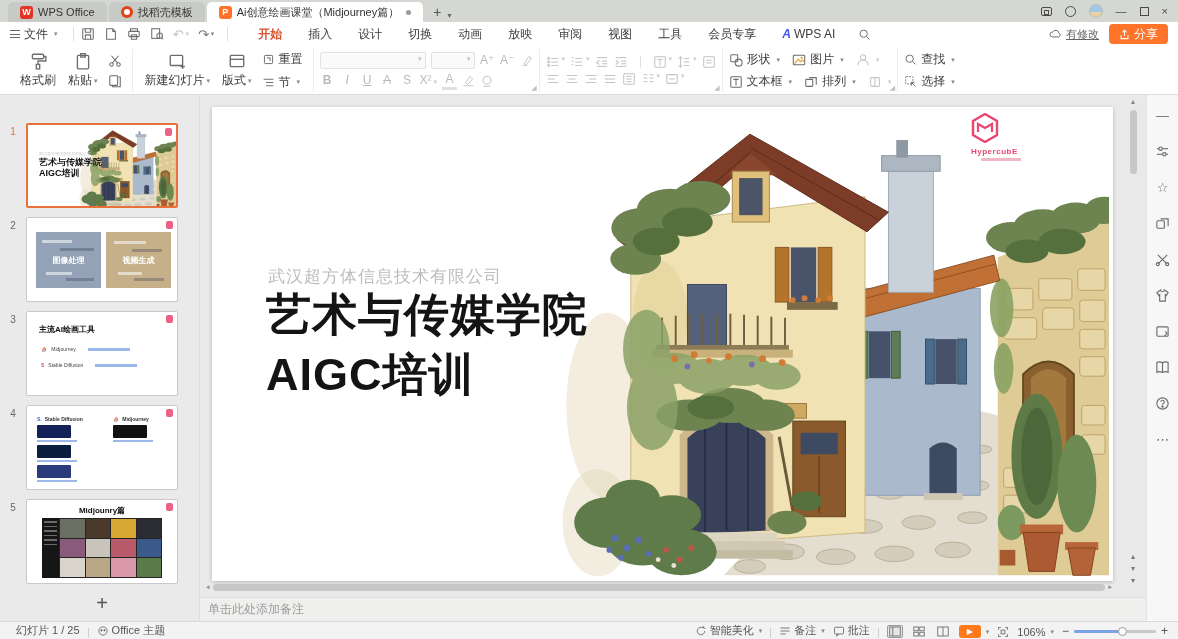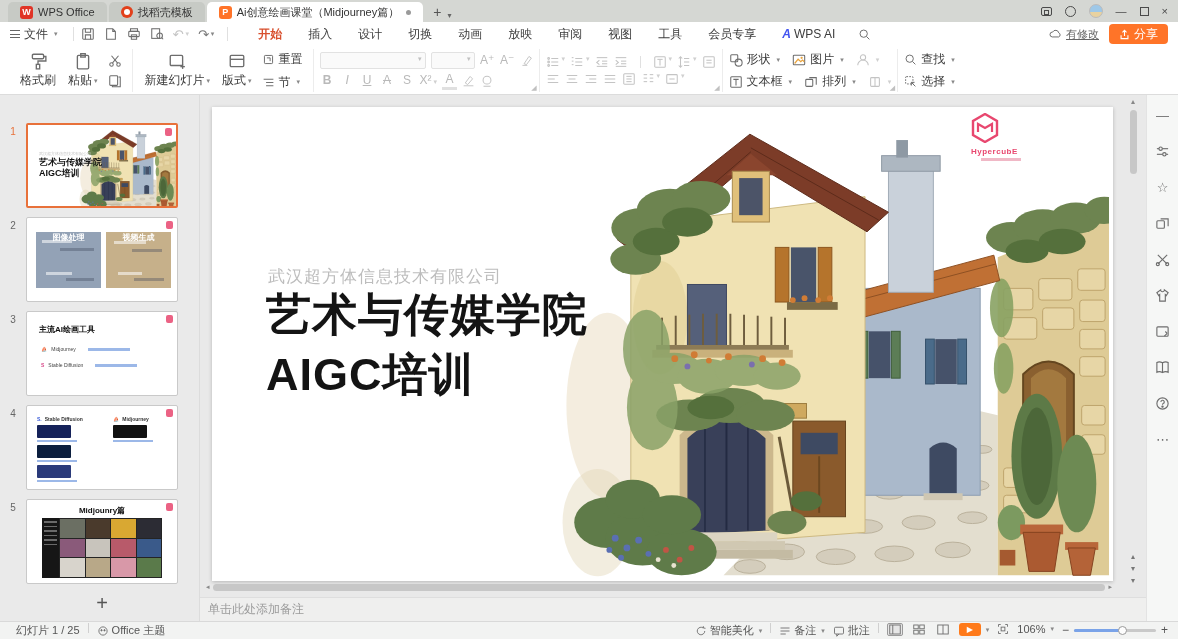--- a/index.html
+++ b/index.html
@@ -83,21 +83,21 @@
   .tnum.sel{color:#e8713a;}
   .tcard{width:152px;height:85px;background:#fff;border:1px solid #c9c9c9;border-radius:2px;position:relative;overflow:hidden;}
   .tcard.sel{border:2px solid #e8713a;}
   .minilogo{position:absolute;top:3px;right:4px;width:7px;height:8px;border-radius:2px;background:#e8476f;opacity:.85;}
   .addslide{width:152px;margin-left:26px;text-align:center;font-size:20px;color:#555;line-height:20px;}
   
   .t1company{position:absolute;left:11px;top:26px;font-size:4px;color:#c4c4c4;transform-origin:left;}
   .t1title{position:absolute;left:11px;top:32px;font-size:9px;font-weight:bold;color:#111;line-height:11px;}
   .t1art{position:absolute;right:0px;top:0;width:100px;height:85px;}
   .t2wrap{position:absolute;left:9px;top:14px;display:flex;gap:5px;}
-  .cloud{width:65px;height:56px;display:flex;justify-content:center;position:relative;overflow:hidden;}
+  .cloud{width:65px;height:56px;display:flex;align-items:center;justify-content:center;position:relative;overflow:hidden;}
   .cloud.blue{background:#93a2b6;}
   .cloud.tan{background:#c6b08a;}
   .cloudword{font-size:8px;color:#fff;font-weight:bold;z-index:2;}
   .cbar{position:absolute;height:3px;background:rgba(255,255,255,.55);}
   .cbar.d{background:rgba(60,70,90,.35);}
   .t3title{position:absolute;left:12px;top:12px;font-size:8px;font-weight:bold;color:#111;}
   .t3item{position:absolute;left:14px;display:flex;align-items:center;gap:4px;font-size:5px;color:#444;}
   .t3link{width:42px;height:3px;background:#9cb8e8;margin-left:8px;}
   .t4head{position:absolute;display:flex;align-items:center;gap:3px;font-size:5px;font-weight:bold;color:#333;}
   .t4shot{position:absolute;width:34px;height:13px;background:#15225a;border-radius:1px;}
@@ -126,21 +126,21 @@
   .harrow{font-size:7px;color:#888;}
   .notesbar{position:absolute;left:0;right:0;bottom:0;height:24px;background:#efefee;border-top:1px solid #dedede;
        display:flex;align-items:center;padding-left:8px;font-size:12px;color:#9b9b9b;}
   
   .rail{width:32px;background:#f6f7f6;border-left:1px solid #e3e3e3;display:flex;flex-direction:column;align-items:center;
        padding-top:12px;gap:20px;color:#6f6f6f;}
   .rico{width:16px;height:16px;display:flex;align-items:center;justify-content:center;font-size:13px;line-height:1;}
   
   .statusbar{position:absolute;left:0;right:0;bottom:0;height:18px;background:#f2f3f2;border-top:1px solid #d9d9d9;
        display:flex;align-items:center;justify-content:space-between;font-size:11px;color:#555;padding:0 10px 0 16px;}
-  .sbleft,.sbright{display:flex;align-items:flex-start;gap:8px;}
+  .sbleft,.sbright{display:flex;align-items:flex-end;gap:8px;}
   .sbsep{width:1px;height:10px;background:#d0d0d0;}
   .sbitem{display:flex;align-items:center;gap:3px;white-space:nowrap;}
   .viewbtn{width:16px;height:13px;display:flex;align-items:center;justify-content:center;border-radius:2px;}
   .viewbtn.active{border:1px solid #9a9a9a;background:#e6e6e6;}
   .playbtn{width:22px;height:13px;background:#ff7a1a;border-radius:3px;color:#fff;font-size:8px;
        display:flex;align-items:center;justify-content:center;}
   .zslider{display:flex;align-items:center;gap:5px;}
   .ztrack{width:82px;height:3px;background:#c9c9c9;border-radius:2px;position:relative;}
   .zfill{position:absolute;left:0;top:0;height:3px;width:48px;background:#7aa3e8;border-radius:2px;}
   .zknob{position:absolute;left:44px;top:-3px;width:9px;height:9px;border-radius:50%;background:#fdfdfd;border:1px solid #9a9a9a;}

